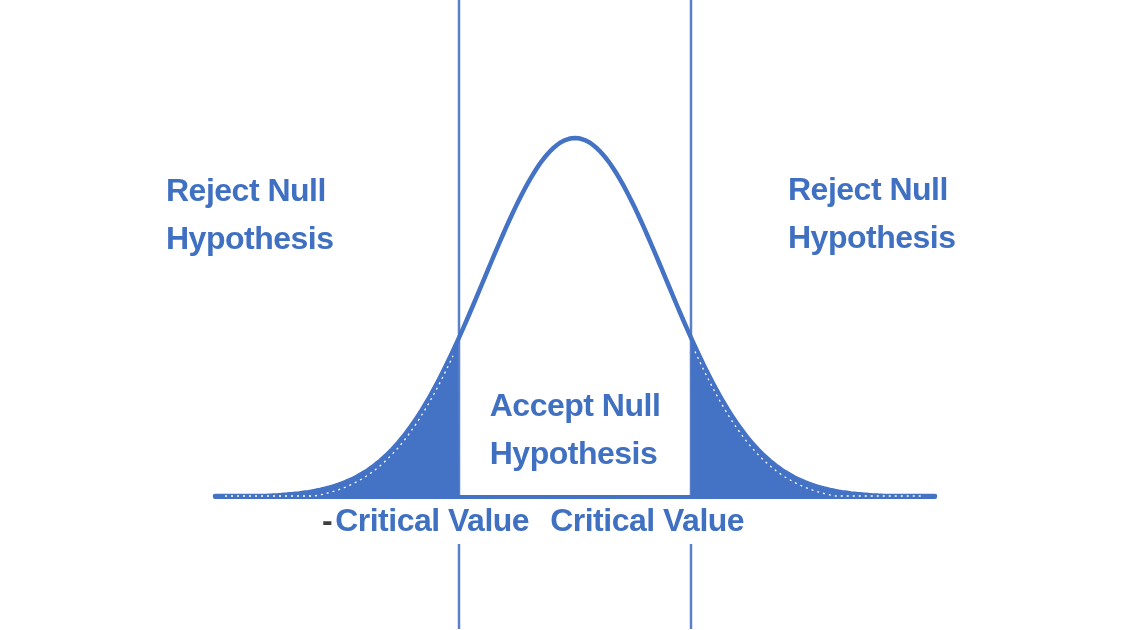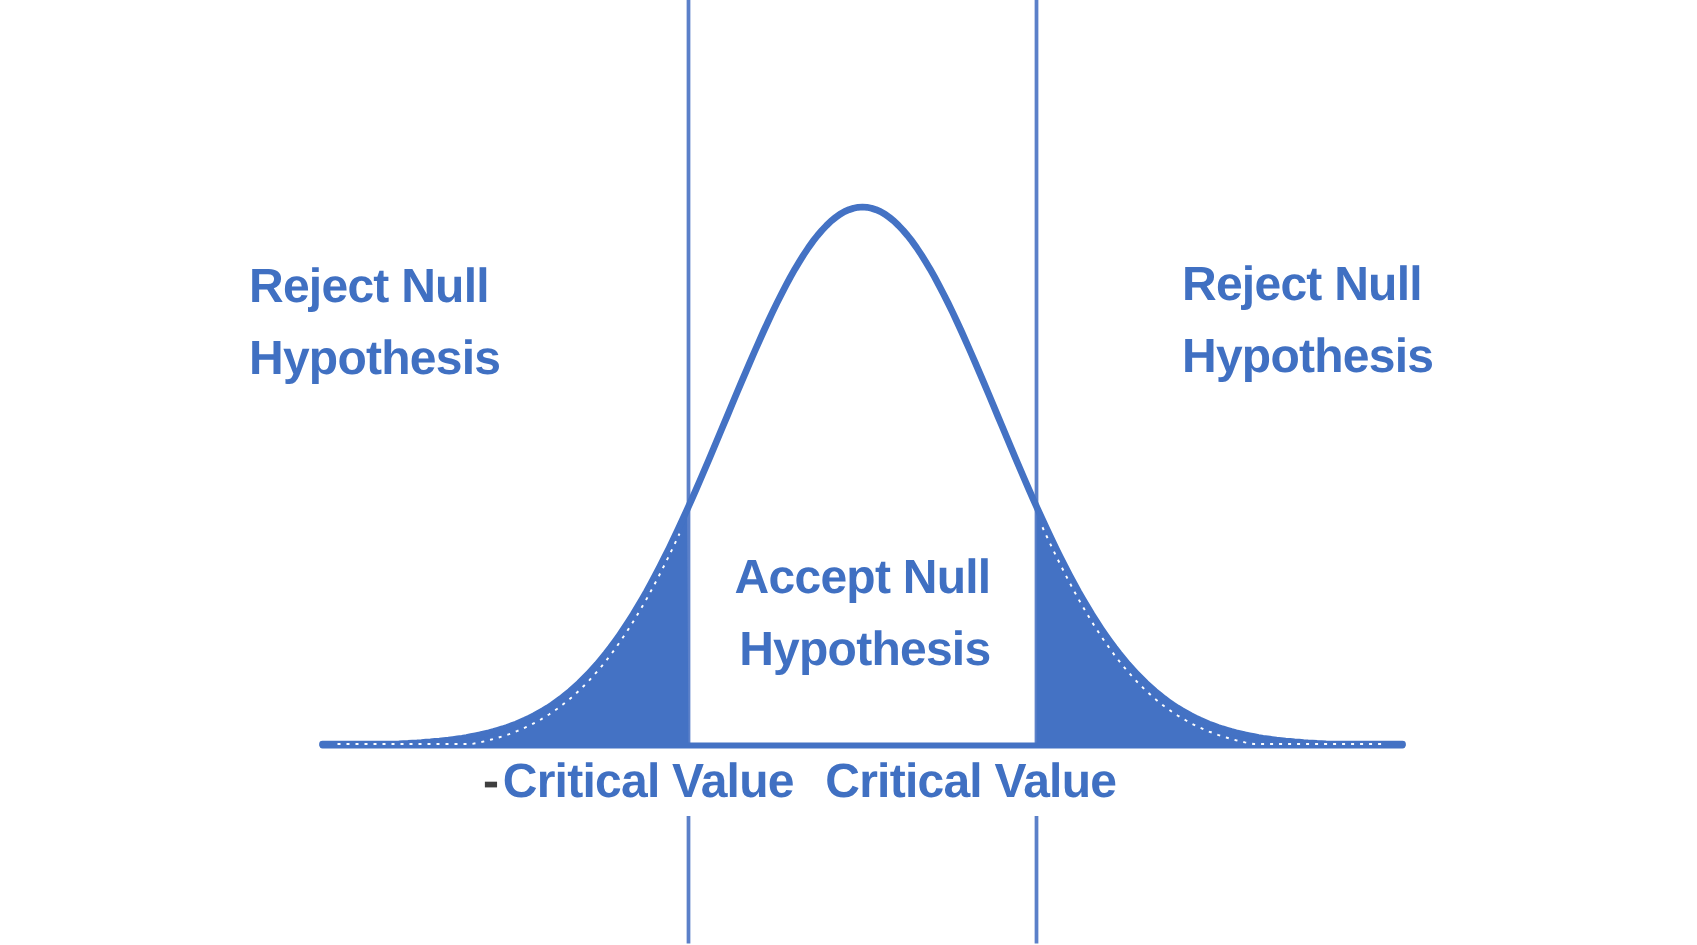--- a/index.html
+++ b/index.html
@@ -14,21 +14,21 @@
   .canvas svg { position: absolute; left: 0; top: 0; }
   .label {
     position: absolute;
     font-weight: 700;
     font-size: 32px;
     line-height: 48px;
     letter-spacing: -0.5px;
     color: var(--text-blue, #4472C4);
     white-space: nowrap;
   }
-  .label-center { text-align: right; transform: translateX(-50%); }
+  .label-center { text-align: left; transform: translateX(-50%); margin-top: 21px; }
   .critical-row { display: flex; align-items: baseline; }
   .minus { color: var(--minus-dark, #3F3F3F); margin-right: 3px; }
   .gapped { margin-left: 21px; }
 </style>
 </head>
 <body>
 
 <div class="canvas" style="--text-blue: #4070C2; --minus-dark: #3F3F3F; background: rgb(255, 255, 255);">
 
   <svg id="plot" width="1131" height="630" viewBox="0 0 1131 630">

